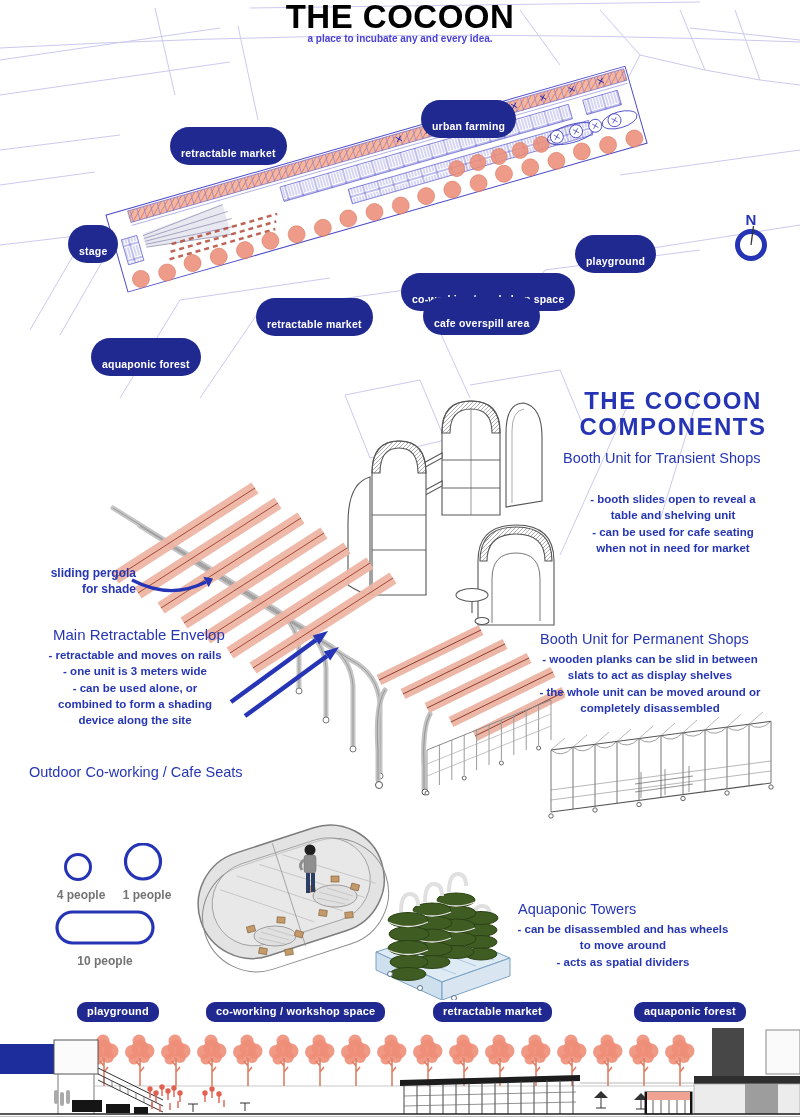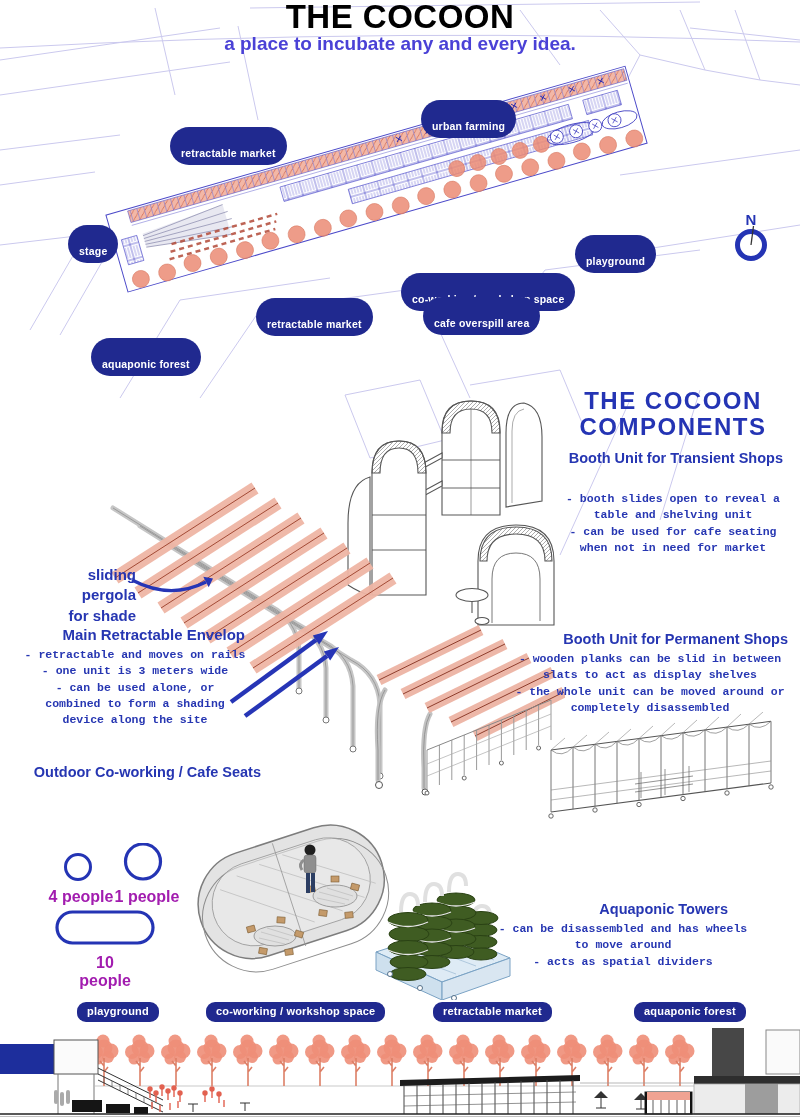--- a/index.html
+++ b/index.html
@@ -6,32 +6,32 @@
   .board{position:relative;width:800px;height:1117px;background:#fff;overflow:hidden;
          font-family:"Liberation Sans",sans-serif;}
   .abs{position:absolute;}
   .pill{position:absolute;background:#20298f;color:#fff;font-weight:bold;font-size:10.5px;
         line-height:1;padding:21px 11px 6px;border-radius:999px;white-space:nowrap;letter-spacing:.2px;z-index:5;}
   .pill2{border-radius:9px;font-size:11px;padding:4px 10px 5px;}
   .ortab{position:absolute;background:#20298f;color:#fff;font-weight:bold;font-size:7px;
          line-height:1;padding:2px 6px 2px;border-radius:4px;z-index:4;}
   .bigheading{position:absolute;color:#2434b4;font-weight:bold;font-size:24px;line-height:1.1;
               letter-spacing:1.5px;text-align:center;white-space:pre-line;z-index:3;}
-  .chead{position:absolute;color:#2636b2;font-weight:bold;font-size:14.5px;line-height:1.3;
-         text-align:right;z-index:3;}
-  .nowrap{white-space:nowrap;}
+  .chead{position:absolute;color:#2636b2;font-weight:normal;font-size:14.5px;line-height:1.3;
+         text-align:left;z-index:3;}
+  .nowrap{white-space:nowrap;margin-left:28px;}
   .desc{position:absolute;color:#2636b2;font-weight:bold;font-size:11.5px;line-height:1.42;
-        text-align:center;white-space:pre-line;z-index:3;font-family:Liberation Mono, monospace;}
-  .annot{position:absolute;color:#2636b2;font-weight:bold;font-size:15px;line-height:1.35;
+        text-align:center;white-space:pre-line;z-index:3;}
+  .annot{position:absolute;color:#2636b2;font-weight:bold;font-size:12px;line-height:1.35;
          text-align:right;white-space:pre-line;z-index:3;}
-  .caplabel{position:absolute;color:#a21caf;font-weight:bold;font-size:16px;text-align:center;width:70px;z-index:3;}
+  .caplabel{position:absolute;color:#737373;font-weight:bold;font-size:12px;text-align:center;width:70px;z-index:3;}
   .title{position:absolute;left:0;right:0;top:-2px;text-align:center;color:#000;
          font-weight:bold;font-size:33px;letter-spacing:.5px;z-index:3;}
   .subtitle{position:absolute;left:0;right:0;top:33px;text-align:center;color:#4a41d6;
-            font-weight:bold;font-size:19px;z-index:3;}
+            font-weight:bold;font-size:10px;z-index:3;}
   svg{display:block;}
 </style>
 </head>
 <body>
 
 <div class="board">
 
   <svg class="abs" style="left:0;top:0;z-index:0" width="800" height="560" viewBox="0 0 800 560">
     <defs>
       <pattern id="ph" width="7" height="7" patternUnits="userSpaceOnUse">

